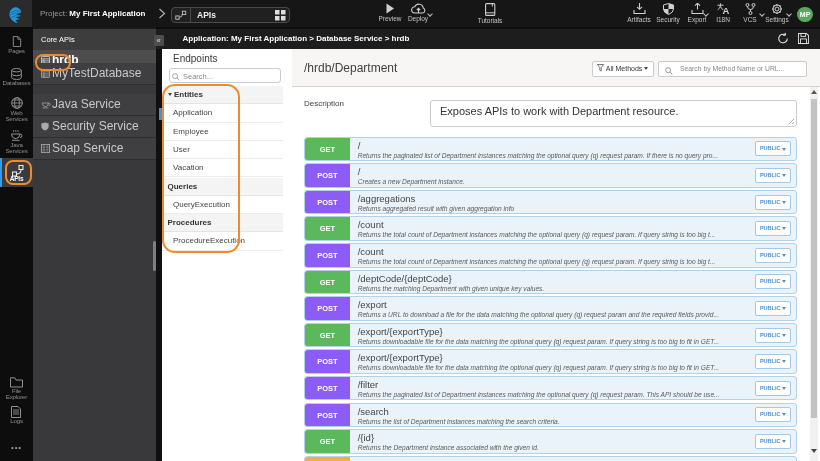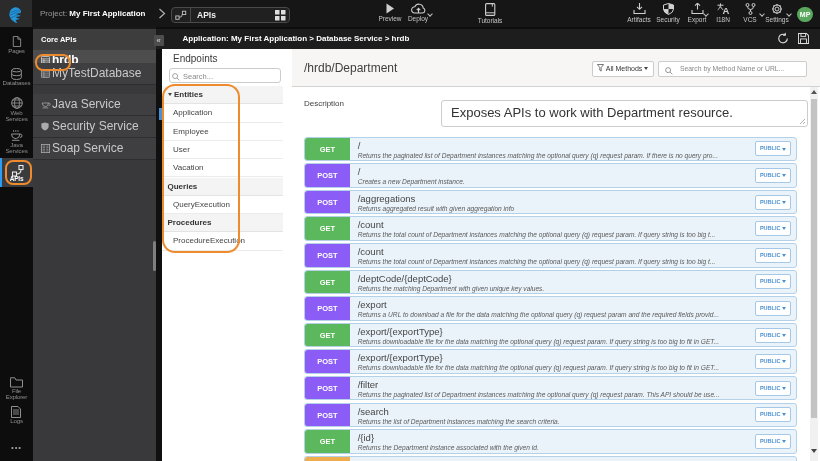--- a/index.html
+++ b/index.html
@@ -22,21 +22,21 @@
 #avatar { position:absolute; left:797.3px; top:6.8px; width:15.6px; height:15.6px; border-radius:50%; background:#5aa85e; color:#fff; font-size:7px; font-weight:bold; text-align:center; line-height:15.6px; }
 
 
 #strip { position:absolute; left:0; top:27px; width:33px; height:434px; background:#0d0d0d; }
 .sic { position:absolute; }
 .slbl { position:absolute; left:0; width:33px; text-align:center; color:#8d8d8d; font-size:6.2px; line-height:6.2px; letter-spacing:-0.2px; }
 .obox { position:absolute; border:2.5px solid #ee8b2e; border-radius:9px; }
 
 
 #panel2 { position:absolute; left:33px; top:27px; width:122.5px; height:434px; background:#39393b; }
-#p2head { position:absolute; left:0; top:0; width:122.5px; height:23px; background:#3d3d3d; border-top:2px solid #191919; color:#fff; font-weight:bold; font-size:7.5px; line-height:21px; padding-left:8px; }
+#p2head { position:absolute; left:0; top:0; width:122.5px; height:23px; background:#3d3d3d; border-top:2px solid #191919; color:#fff; font-weight:normal; font-size:7.5px; line-height:21px; padding-left:8px; }
 .p2row { position:absolute; left:0; width:122.5px; height:22px; background:#3f3f41; border-bottom:1px solid #2e2e2e; color:#c9c9c9; font-size:12px; line-height:21px; padding-left:19px; }
 .p2row.sel { background:#4d4d4d; color:#fff; font-weight:bold; }
 .p2row svg { position:absolute; left:7.5px; top:6px; }
 #gapstrip { position:absolute; left:155.5px; top:27px; width:6px; height:434px; background:#101010; }
 #collapsebtn { position:absolute; left:153.5px; top:34.5px; width:10px; height:11.5px; background:#4d4d4d; color:#ddd; font-size:7.5px; line-height:11px; text-align:center; border-radius:1px; }
 
 
 #crumb { position:absolute; left:156px; top:29px; width:664px; height:20px; background:#1d1d1d; color:#fff; font-size:8px; font-weight:bold; line-height:20px; }
 #crumb .txt { position:absolute; left:26.5px; }
 #crumb svg { position:absolute; top:3px; }
@@ -50,21 +50,21 @@
 .tri { display:inline-block; width:0; height:0; border-left:2.5px solid transparent; border-right:2.5px solid transparent; border-top:3.5px solid #444; margin-right:2.5px; vertical-align:1px; }
 #blueind { position:absolute; left:159.2px; top:107.5px; width:2.5px; height:12.5px; background:#4a90d2; z-index:5; }
 
 
 #main { position:absolute; left:292px; top:49px; width:528px; height:412px; background:#fff; }
 #mtitle { position:absolute; left:12px; top:13px; font-size:12px; line-height:12px; color:#404040; }
 #allmethods { position:absolute; left:300px; top:11.5px; width:61.5px; height:16px; border:1px solid #ccc; border-radius:2px; font-size:7px; color:#333; line-height:14px; text-align:center; background:#fff; }
 #msearch { position:absolute; left:366px; top:12px; width:149px; height:16px; border:1px solid #ccc; border-radius:2px; font-size:6.8px; color:#888; line-height:14.5px; padding-left:21px; background:#fff; }
 #titlebar { position:absolute; left:0; top:0; width:528px; height:38px; background:#fbfaf9; background-image:radial-gradient(circle, #efede9 0.6px, rgba(0,0,0,0) 0.75px); background-size:2px 2px; border-bottom:1.3px solid #d2d2d2; }
 #desclabel { position:absolute; left:12px; top:50px; font-size:8px; color:#3f3f3f; }
-#descbox { position:absolute; left:149px; top:50.5px; width:367px; height:27px; border:1px solid #ccc; border-radius:3px; background:#fff; font-size:13px; color:#333; padding:4.5px 0 0 9px; }
+#descbox { position:absolute; left:138px; top:50.5px; width:367px; height:27px; border:1px solid #ccc; border-radius:3px; background:#fff; font-size:11px; color:#333; padding:4.5px 0 0 9px; }
 
 
 .apirow { position:absolute; left:303.7px; width:493px; height:24.5px; background:#eaf3fa; border:1px solid #b3d2e9; border-radius:3px; overflow:hidden; }
 .badge { position:absolute; left:0; top:0; width:45.5px; height:23.5px; border-radius:2px 0 0 2px; color:#fff; font-size:7.5px; font-weight:bold; text-align:center; line-height:23.5px; }
 .badge.get { background:#5cb85c; }
 .badge.post { background:#8b5cf6; }
 .badge.put { background:#f0ad4e; }
 .rtxt { position:absolute; left:53px; top:2px; width:390px; }
 .rpath { font-size:9.5px; color:#444; line-height:11px; }
 .rdesc { font-size:6.6px; font-style:italic; color:#5a5a5a; line-height:8.5px; margin-top:1px; white-space:nowrap; }

